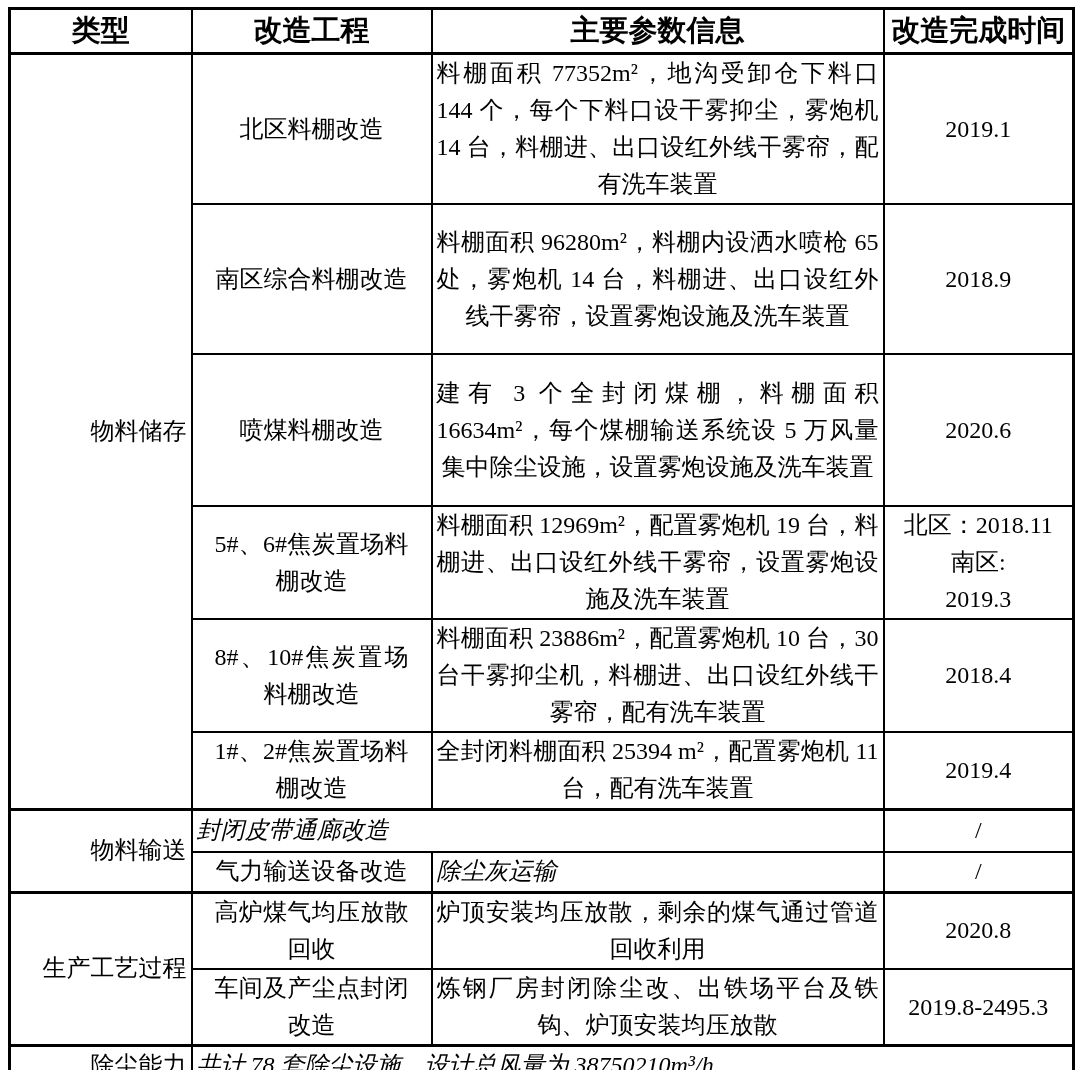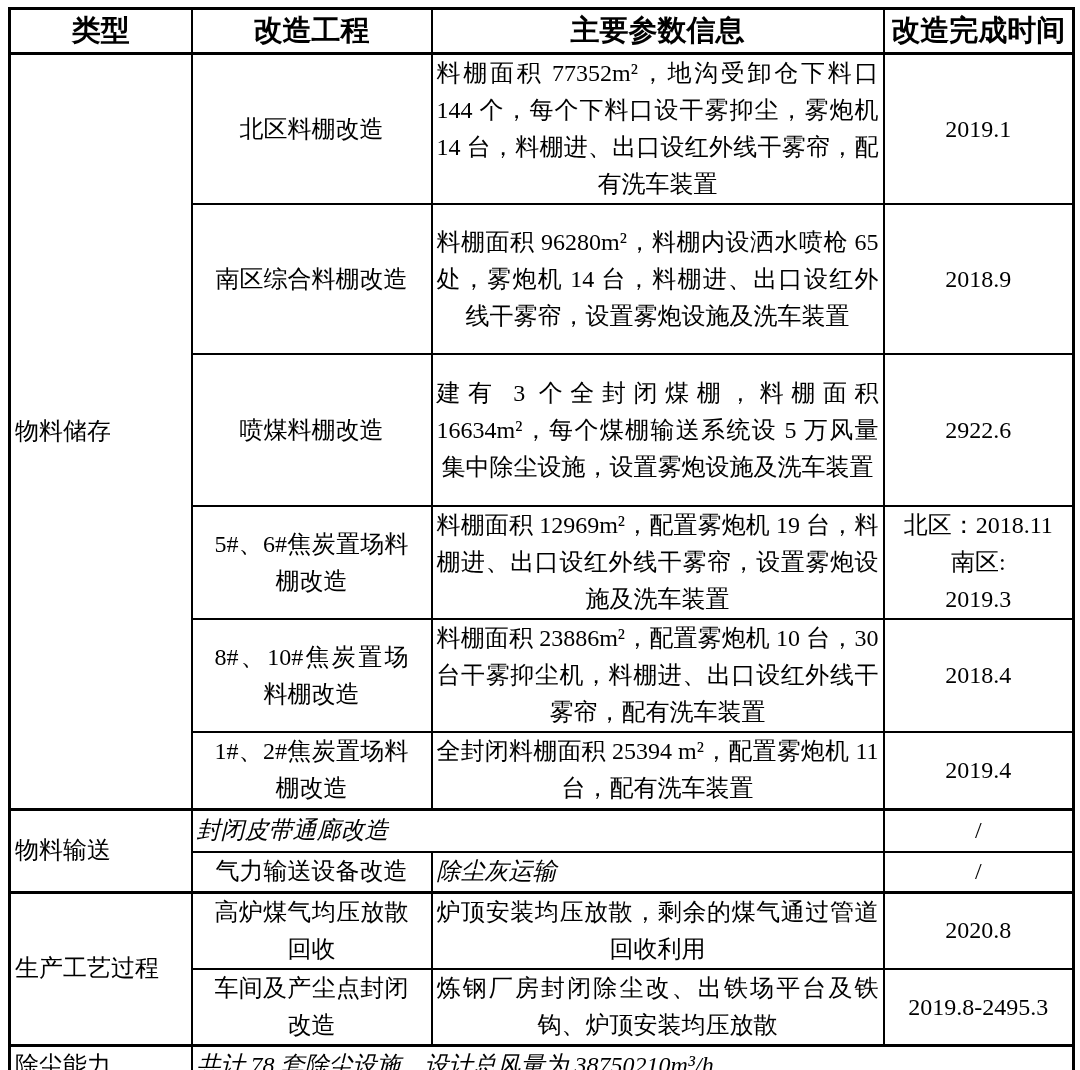--- a/index.html
+++ b/index.html
@@ -37,21 +37,21 @@
     text-align: center;
     height: 37px;
     padding: 1px 2px;
   }
   td {
     font-size: 24px;
     line-height: 37px;
     padding: 0 4px;
   }
   td.c-type {
-    text-align: left;
+    text-align: right;
   }
   td.c-project {
     text-align: justify;
     text-align-last: center;
     padding: 0 22px;
   }
   td.c-params {
     text-align: justify;
     text-align-last: center;
   }
@@ -92,21 +92,21 @@
 
     <tr style="height:150px">
       <td class="c-project">南区综合料棚改造</td>
       <td class="c-params">料棚面积 96280m²，料棚内设洒水喷枪 65 处，雾炮机 14 台，料棚进、出口设红外线干雾帘，设置雾炮设施及洗车装置</td>
       <td class="c-time">2018.9</td>
     </tr>
 
     <tr style="height:152px">
       <td class="c-project">喷煤料棚改造</td>
       <td class="c-params">建有 3 个全封闭煤棚，料棚面积 16634m²，每个煤棚输送系统设 5 万风量集中除尘设施，设置雾炮设施及洗车装置</td>
-      <td class="c-time">2922.6</td>
+      <td class="c-time">2020.6</td>
     </tr>
 
     <tr style="height:111px">
       <td class="c-project">5#、6#焦炭置场料棚改造</td>
       <td class="c-params">料棚面积 12969m²，配置雾炮机 19 台，料棚进、出口设红外线干雾帘，设置雾炮设施及洗车装置</td>
       <td class="c-time">北区：2018.11
 南区:
 2019.3</td>
     </tr>
 

